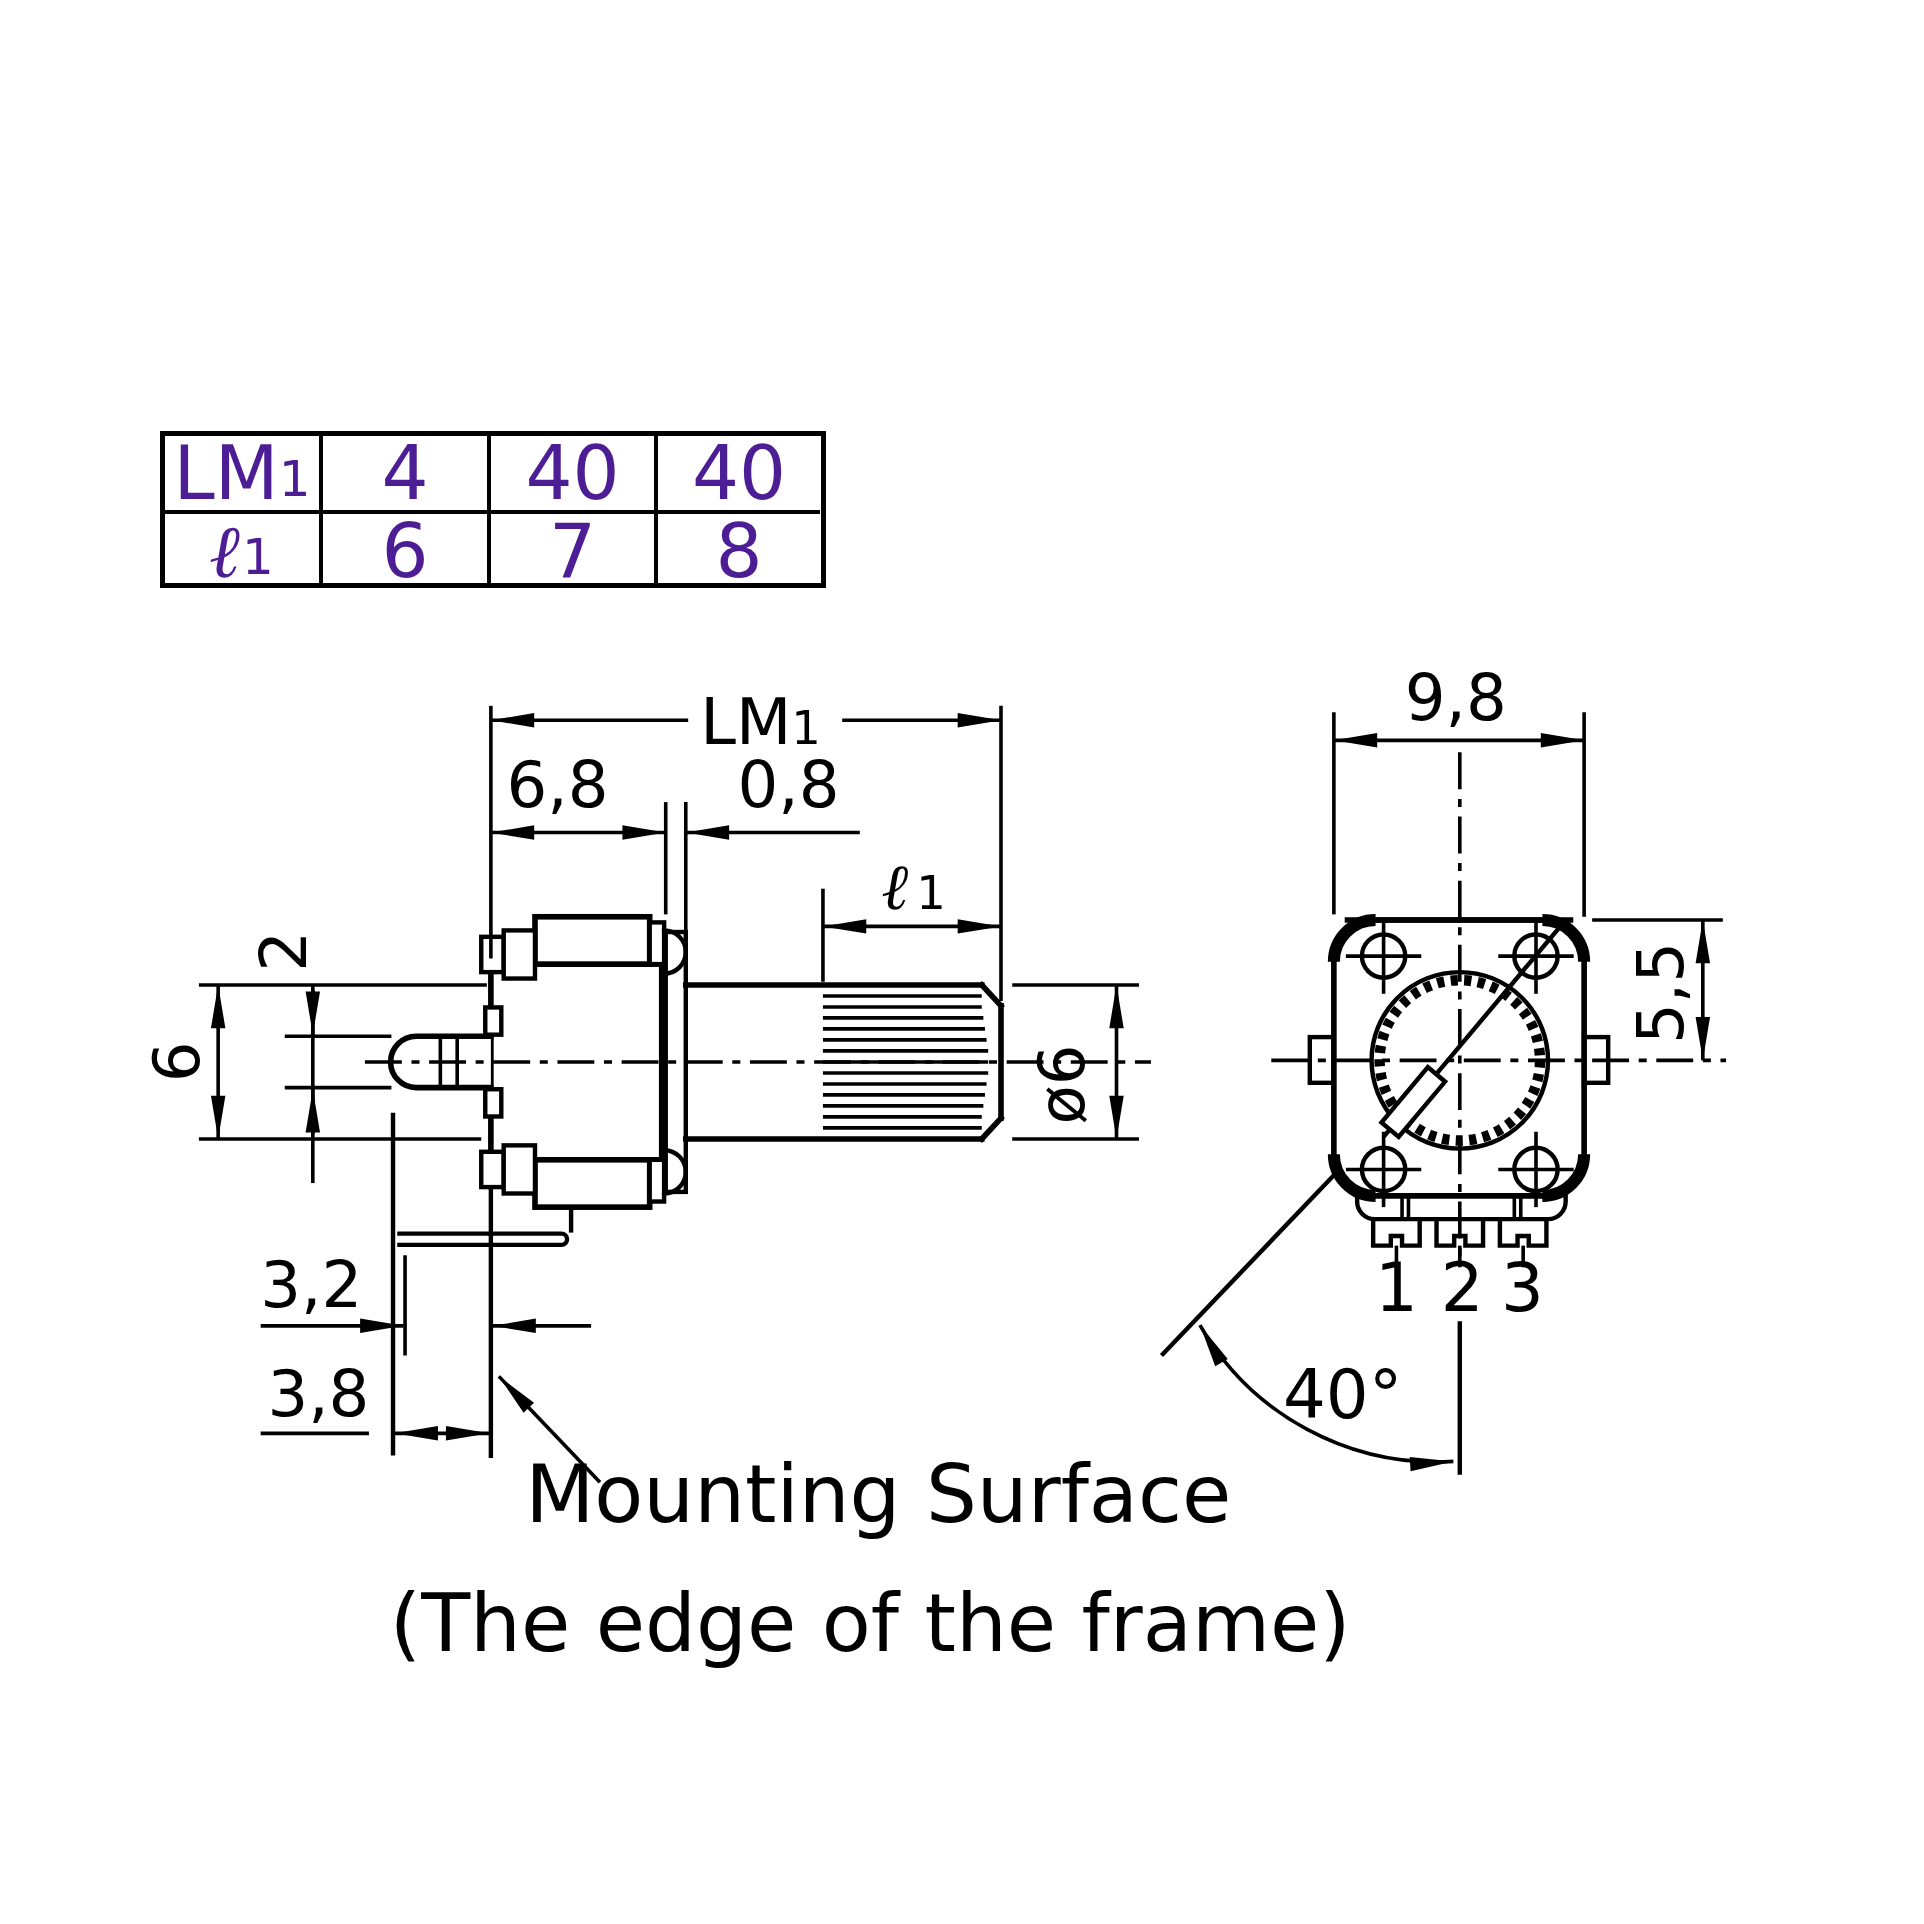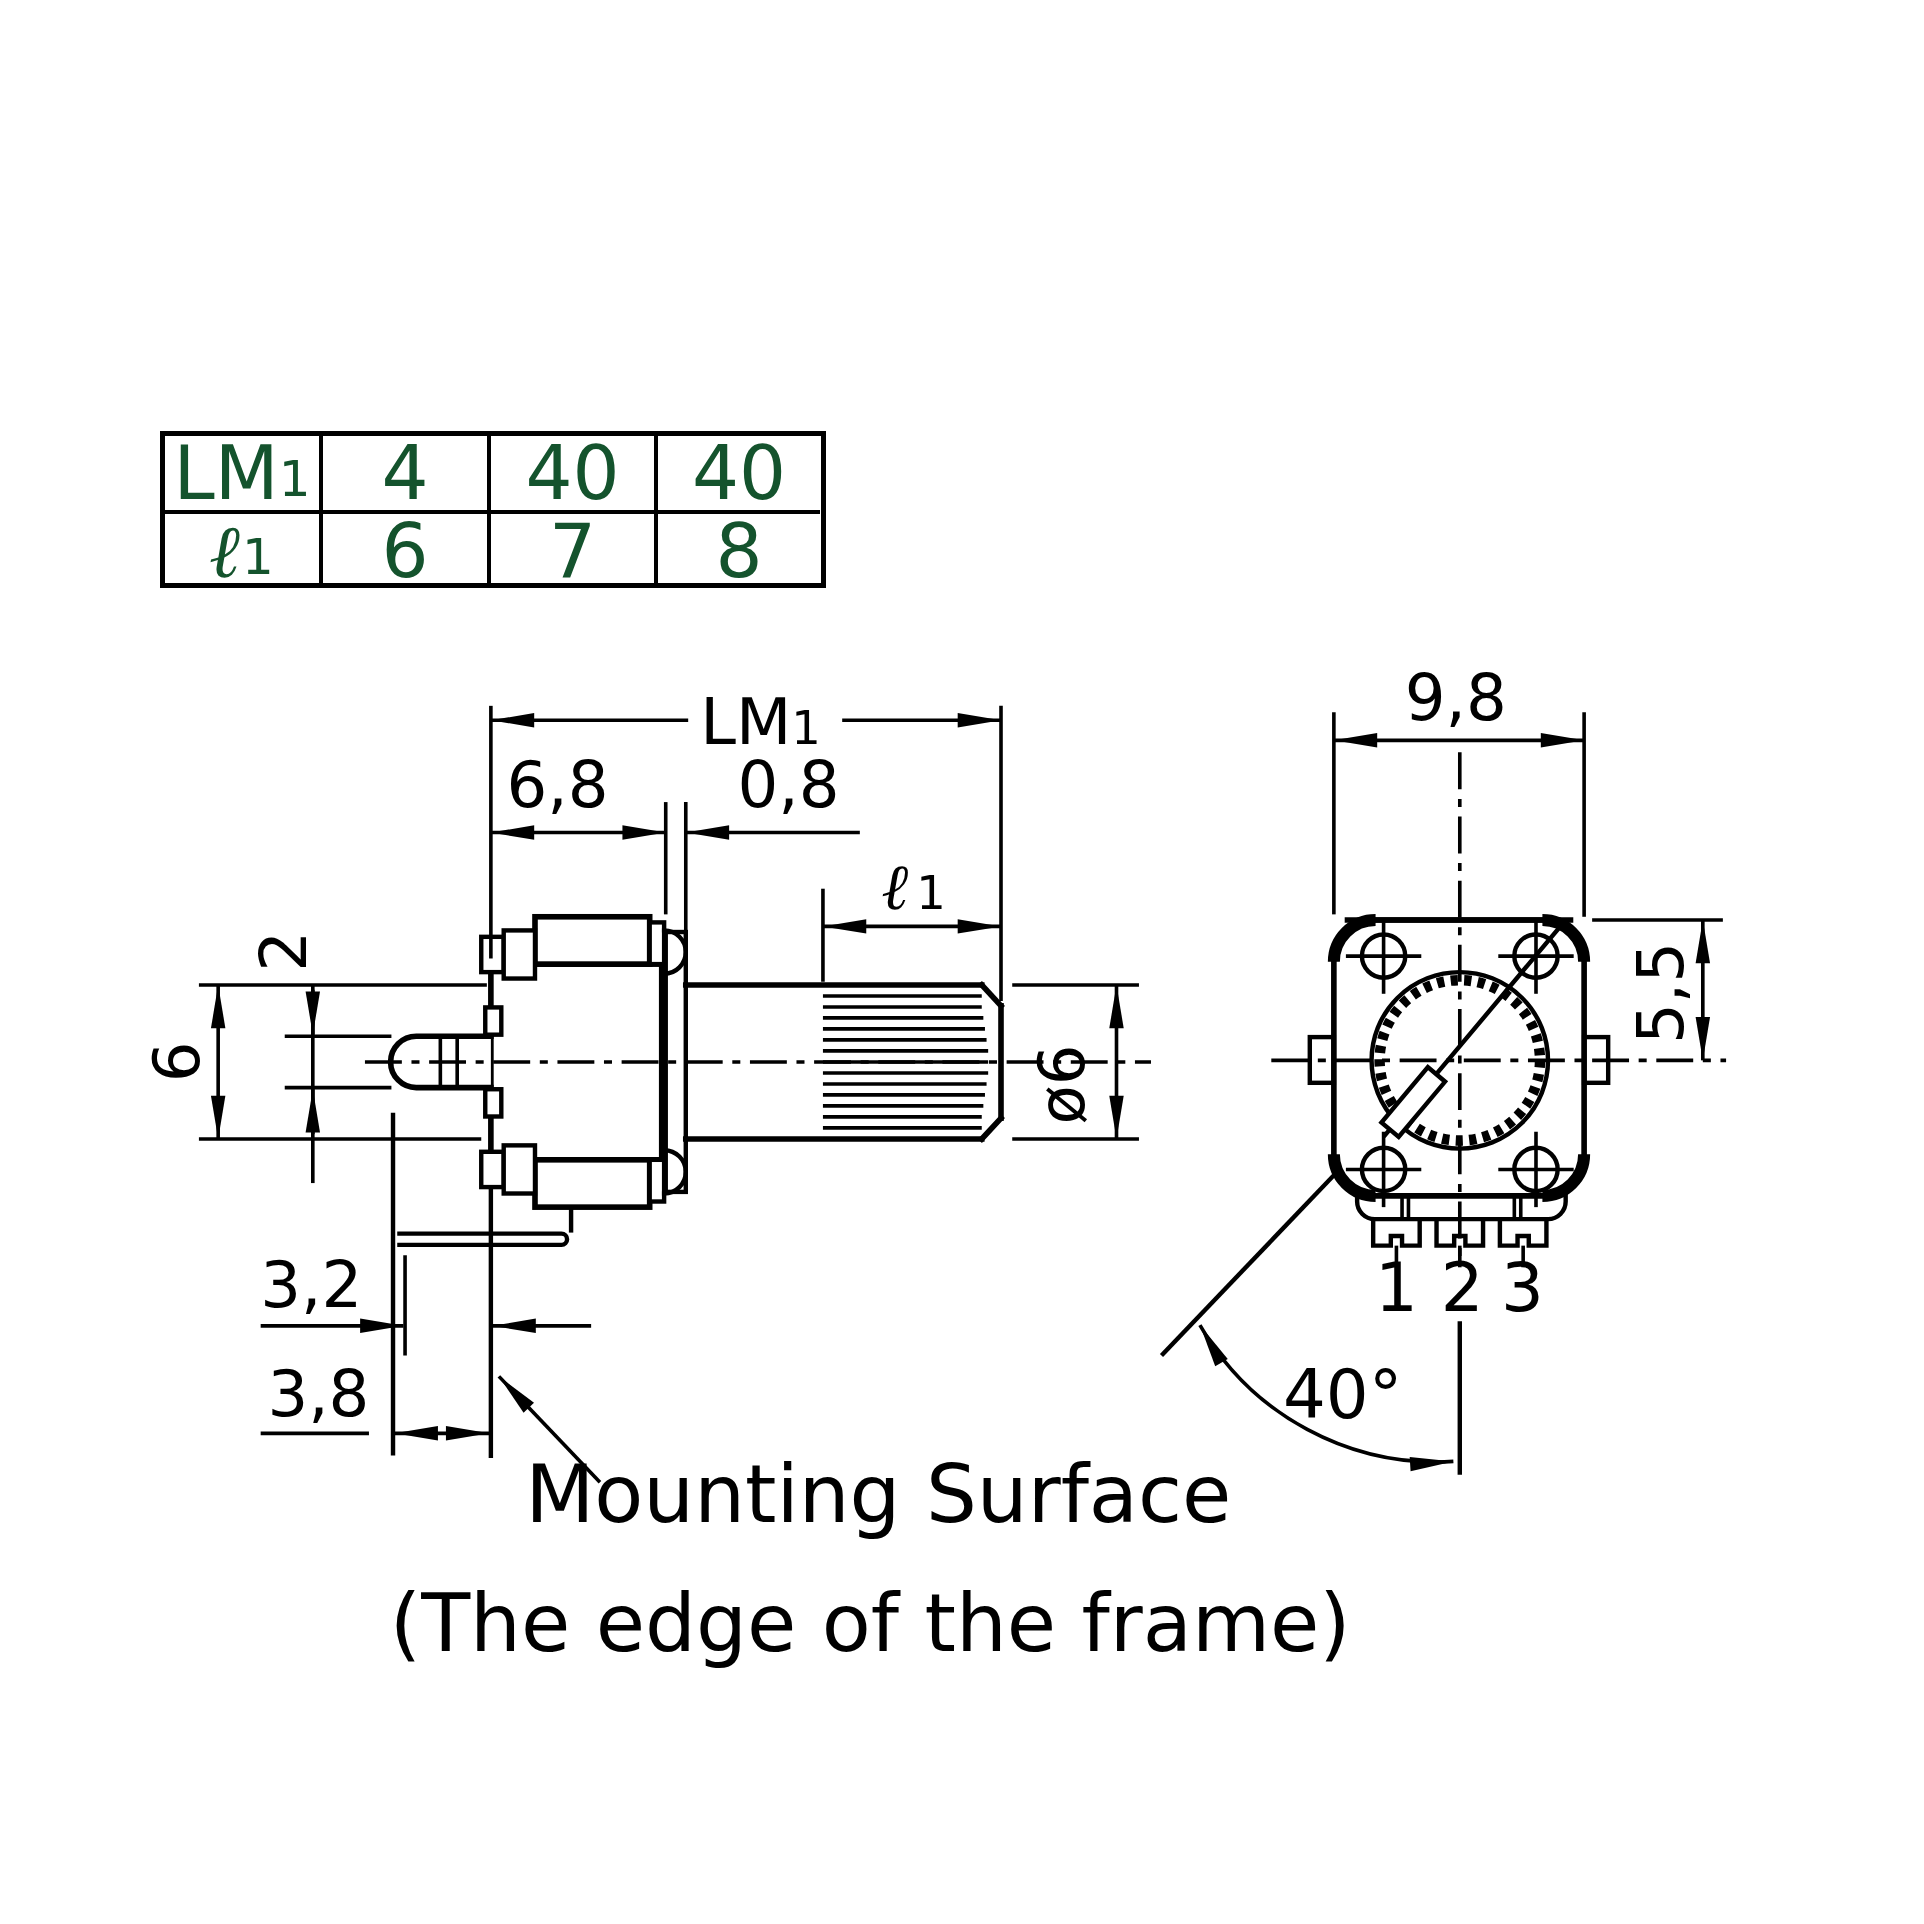--- a/index.html
+++ b/index.html
@@ -1,17 +1,17 @@
 <!DOCTYPE html>
 <html style="font-size:13px"><head>
 <meta charset="utf-8">
 <style>
   html,body{margin:0;padding:0;background:#fff;}
   .canvas{position:relative;width:1925px;height:1925px;background:#fff;overflow:hidden;
-          font-family:"DejaVu Sans",sans-serif;color:#14532d;}
+          font-family:"DejaVu Sans",sans-serif;color:#4c1d95;}
   
   .dim-table{position:absolute;left:160px;top:431px;width:666px;height:157px;
              box-sizing:border-box;border:5.6px solid #000;display:grid;
              grid-template-columns:154px 168px 167px 166px;grid-template-rows:1fr 1fr;
              background:#fff;}
   .dim-table .cell{display:flex;align-items:center;justify-content:center;
                    box-sizing:border-box;font-size:74px;line-height:1;
                    border-left:4px solid #000;border-top:4px solid #000;}
   .dim-table .cell.c0{border-left:none;}
   .dim-table .cell.r0{border-top:none;}

